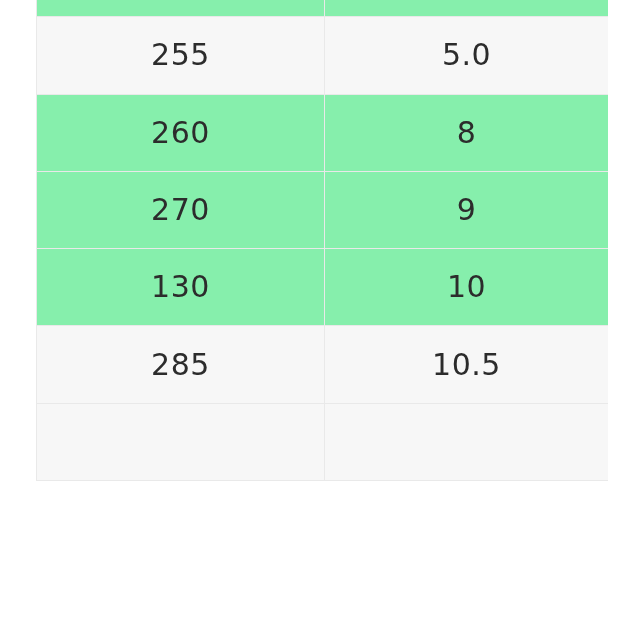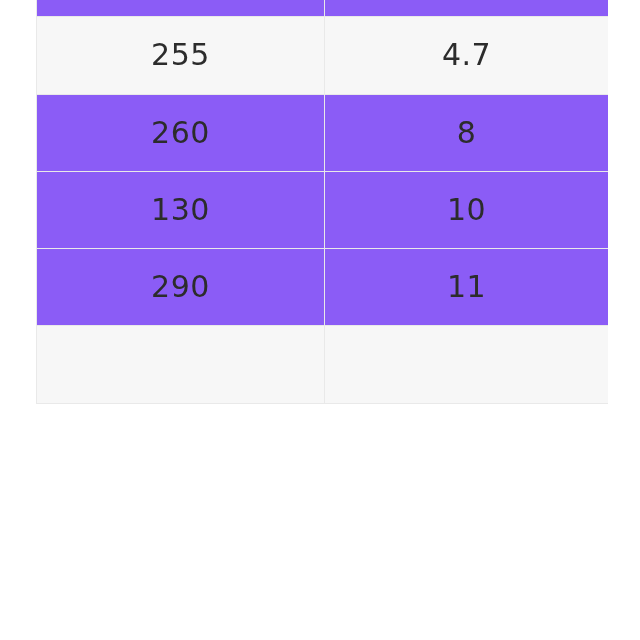--- a/index.html
+++ b/index.html
@@ -41,21 +41,21 @@
     height: 77.3px;
     box-sizing: border-box;
     border: 1px solid #e9e9e9;
     text-align: center;
     vertical-align: middle;
     color: #2c2c2c;
     font-size: 30px;
     font-weight: 400;
     letter-spacing: 0.5px;
     line-height: 1;
-    background: #8b5cf6;
+    background: #86efac;
     padding: 0;
   }
 
   #size-table tr.shaded td {
     background: #f7f7f7;
   }
 
   
   .edge-left, .edge-right {
     position: absolute;
@@ -78,33 +78,37 @@
       <col class="c-left">
       <col class="c-right">
     </colgroup>
     <tbody>
         <tr>
           <td></td>
           <td></td>
         </tr>
         <tr class="shaded">
           <td>255</td>
-          <td>4.7</td>
+          <td>5.0</td>
         </tr>
         <tr>
           <td>260</td>
           <td>8</td>
         </tr>
         <tr>
+          <td>270</td>
+          <td>9</td>
+        </tr>
+        <tr>
           <td>130</td>
           <td>10</td>
         </tr>
-        <tr>
-          <td>290</td>
-          <td>11</td>
+        <tr class="shaded">
+          <td>285</td>
+          <td>10.5</td>
         </tr>
         <tr class="shaded">
           <td></td>
           <td></td>
         </tr>
       </tbody>
   </table>
 
   <div class="edge-left"></div>
   <div class="edge-right"></div>

